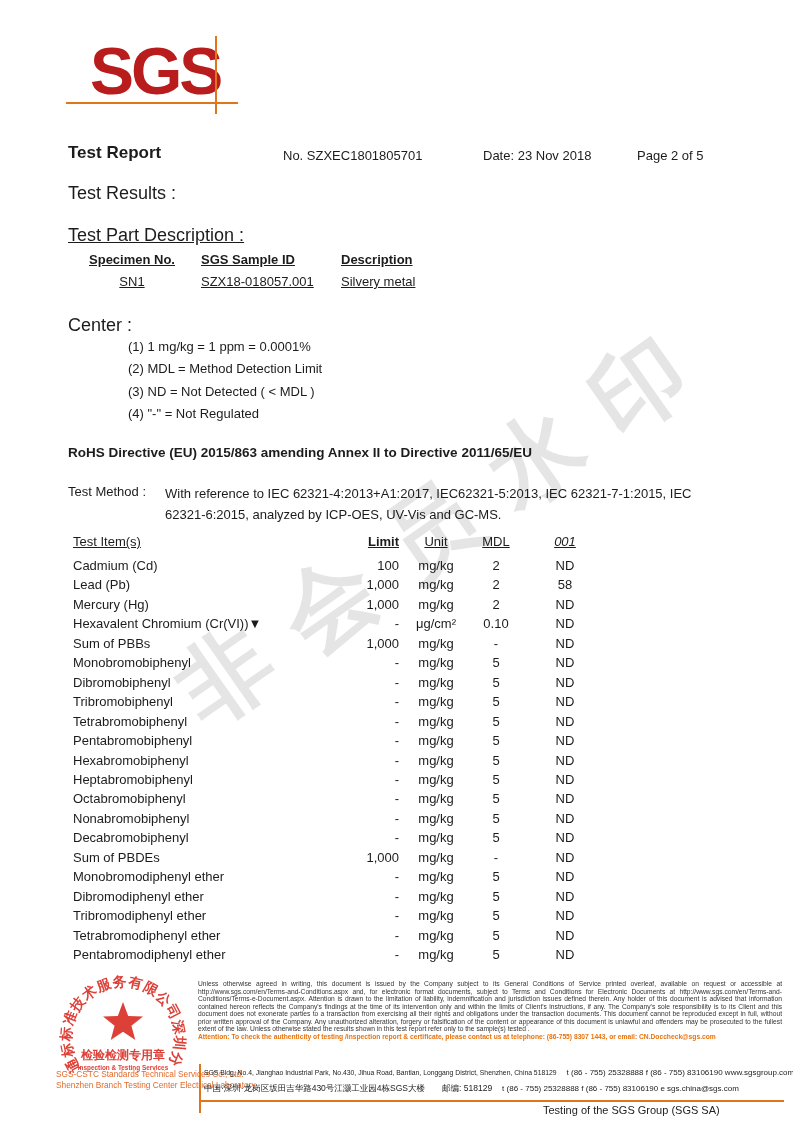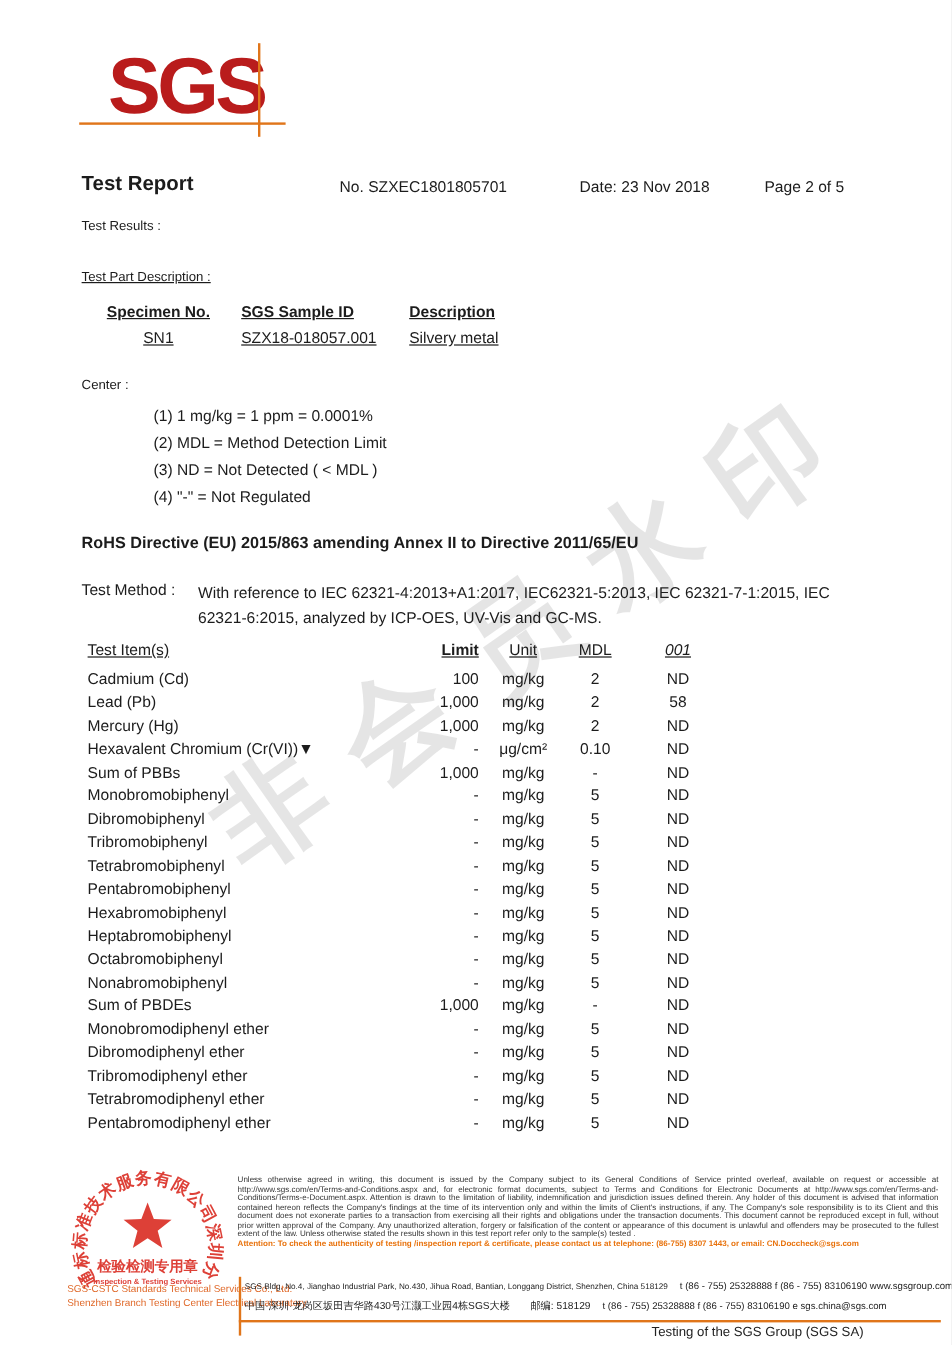--- a/index.html
+++ b/index.html
@@ -19,21 +19,21 @@
   .logo-text{position:absolute;left:90px;top:38px;font-size:66px;line-height:66px;
     font-weight:bold;color:#b91c1c;letter-spacing:-3px;}
   .logo-hline{position:absolute;left:66px;top:102px;width:172px;height:2px;background:#e0751a;}
   .logo-vline{position:absolute;left:215px;top:36px;width:2px;height:78px;background:#e0751a;}
   
   .rpt-title{position:absolute;left:68px;top:143px;font-size:17px;font-weight:bold;}
   .rpt-no{position:absolute;left:283px;top:148px;font-size:13px;}
   .rpt-date{position:absolute;left:483px;top:148px;font-size:13px;}
   .rpt-page{position:absolute;left:637px;top:148px;font-size:13px;}
   
-  .lbl{font-size:11px;}
+  .lbl{font-size:18px;}
   .test-results{position:absolute;left:68px;top:183px;}
   .test-part{position:absolute;left:68px;top:225px;text-decoration:underline;text-align:center;}
   .remarks-lbl{position:absolute;left:68px;top:315px;}
   
   .spec-table{position:absolute;left:73px;top:252px;font-size:13px;}
   .spec-row{display:grid;grid-template-columns:118px 132px 170px;column-gap:6px;text-decoration:underline;}
   .spec-row.hdr{font-weight:bold;margin-bottom:7px;}
   .spec-row .s0{text-align:center;}
   .spec-row .s1{text-align:left;padding-left:4px;}
   .spec-row .s2{text-align:left;padding-left:6px;}
@@ -223,20 +223,27 @@
             <td class="c4">ND</td>
           </tr>
           <tr>
             <td class="c0">Nonabromobiphenyl</td>
             <td class="c1">-</td>
             <td class="c2">mg/kg</td>
             <td class="c3">5</td>
             <td class="c4">ND</td>
           </tr>
           <tr>
+            <td class="c0">Decabromobiphenyl</td>
+            <td class="c1">-</td>
+            <td class="c2">mg/kg</td>
+            <td class="c3">5</td>
+            <td class="c4">ND</td>
+          </tr>
+          <tr>
             <td class="c0">Sum of PBDEs</td>
             <td class="c1">1,000</td>
             <td class="c2">mg/kg</td>
             <td class="c3">-</td>
             <td class="c4">ND</td>
           </tr>
           <tr>
             <td class="c0">Monobromodiphenyl ether</td>
             <td class="c1">-</td>
             <td class="c2">mg/kg</td>

